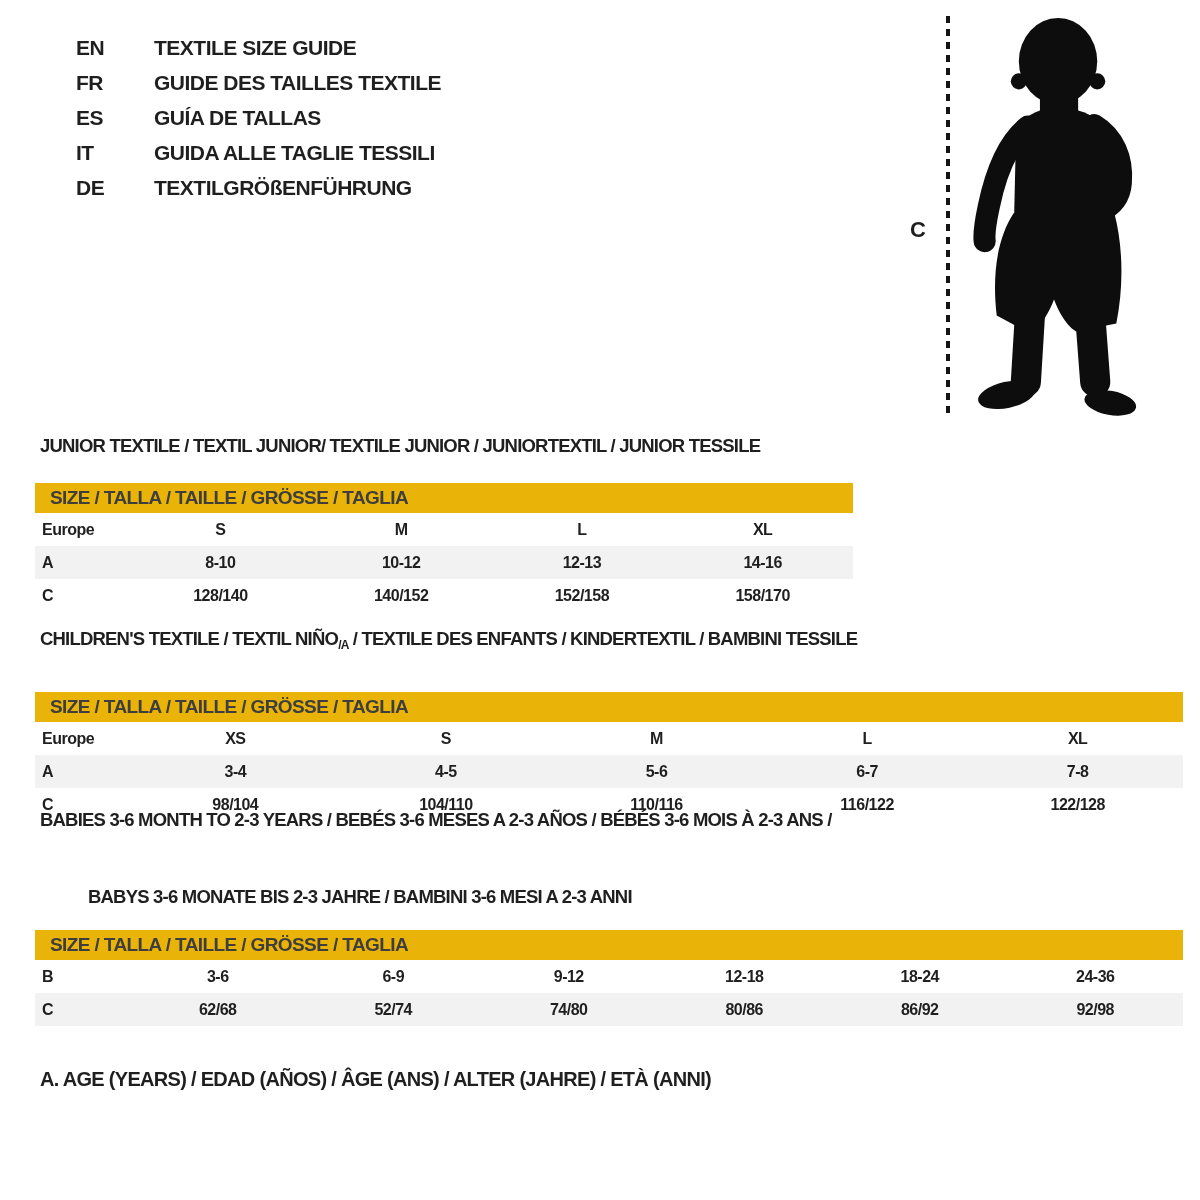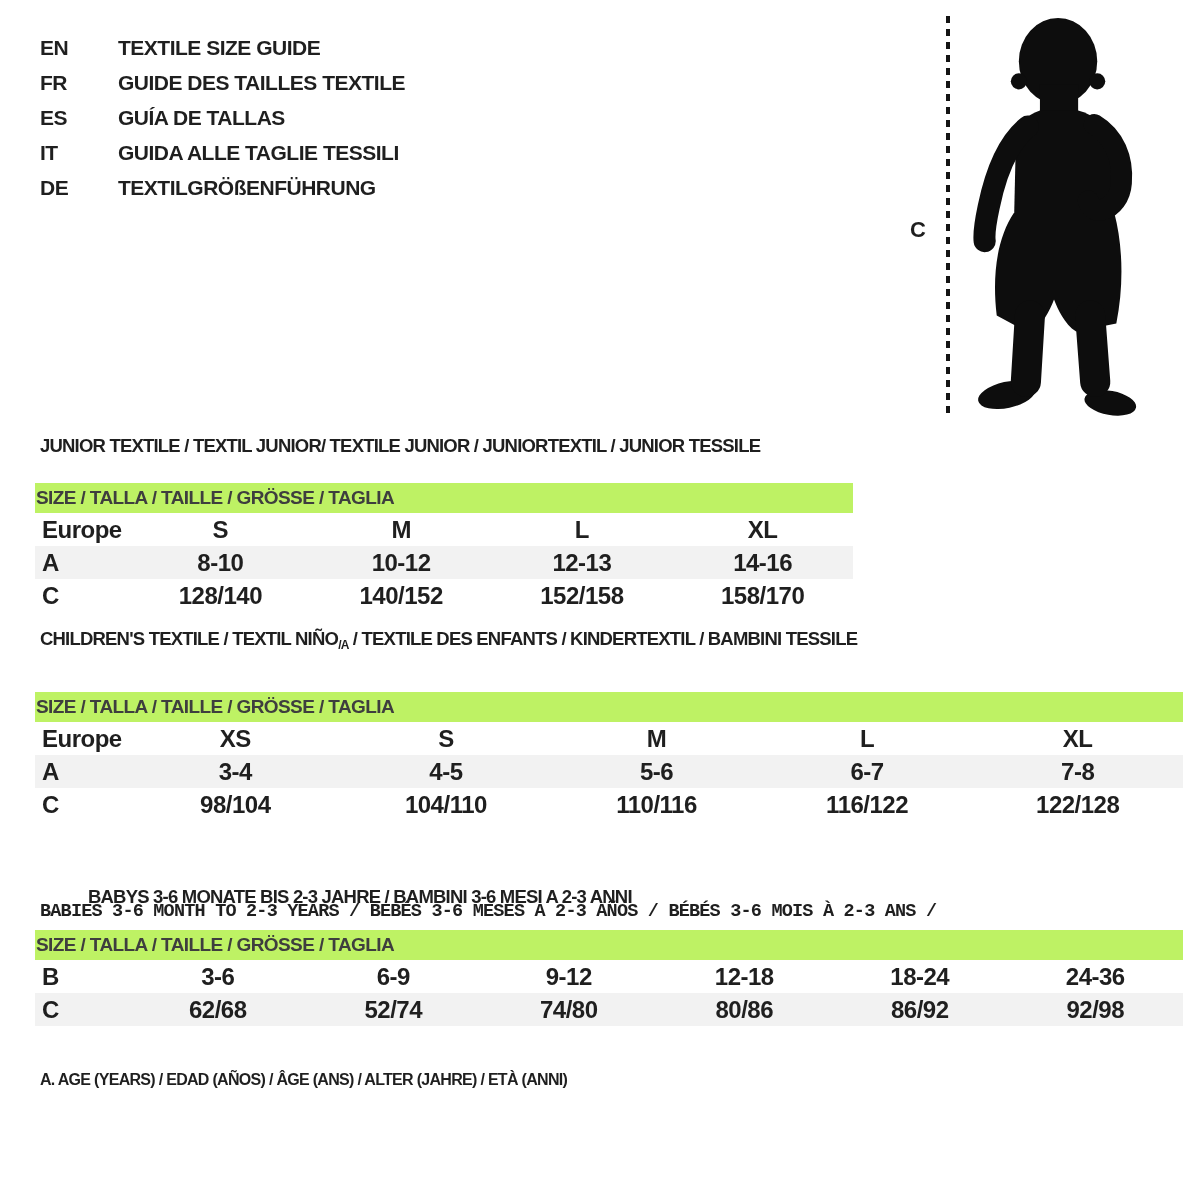--- a/index.html
+++ b/index.html
@@ -5,57 +5,57 @@
   * { margin:0; padding:0; box-sizing:border-box; }
   html,body { background:#ffffff; }
   .page {
     position:relative; width:1200px; height:1200px; background:#ffffff;
     font-family:"Liberation Sans", sans-serif; font-weight:bold;
     color:#1f1f1f; overflow:hidden; letter-spacing:-0.5px;
   }
 
   
   .langs { position:absolute; left:40px; top:30px; }
-  .lang-row { display:flex; height:35px; align-items:center; font-size:21px; }
+  .lang-row { display:flex; height:35px; align-items:center; font-size:21px;margin-left:36px; }
   .lang-code { width:78px; }
 
   
   .dash-line {
     position:absolute; left:946px; top:16px; width:4px; height:400px;
     background:repeating-linear-gradient(to bottom, #141414 0 7px, transparent 7px 13px);
   }
   .c-label { position:absolute; left:910px; top:217px; font-size:22px; }
   .silhouette { position:absolute; left:963px; top:14px; width:177px; height:402px; }
 
   
   .sec-title { position:absolute; left:40px; font-size:18.5px; letter-spacing:-0.8px; white-space:nowrap; }
   #junior-title  { top:435px; }
   #children-title{ top:628px; }
-  #babies-title-1{ top:901px;font-family:Liberation Mono, monospace; }
+  #babies-title-1{ top:809px; }
   #babies-title-2{ top:886px;margin-left:48px; }
   .sub-a { font-size:12px; position:relative; top:4px; }
 
   
   .size-table { position:absolute; left:35px; }
   #junior-table   { top:483px; width:818px;  }
   #children-table { top:692px; width:1148px; }
   #babies-table   { top:930px; width:1148px; }
   .band {
-    height:30px; background:#bef264; color:#3e3e3e;
-    display:flex; align-items:center; padding-left:1px;
+    height:30px; background:#eab308; color:#3e3e3e;
+    display:flex; align-items:center; padding-left:15px;
     font-size:19px; letter-spacing:-0.6px;
   }
-  .trow { display:flex; align-items:center; height:33px; font-size:24px; }
+  .trow { display:flex; align-items:center; height:33px; font-size:16px; }
   .trow.alt { background:#f2f2f2; }
   .lbl { width:95px; padding-left:7px; }
   .val { flex:1; text-align:center; }
 
   
   .legend { position:absolute; left:40px; top:1062px; }
-  .legend-row { display:flex; align-items:center; height:35px; font-size:16px; letter-spacing:-0.7px; white-space:nowrap; }
+  .legend-row { display:flex; align-items:center; height:35px; font-size:20px; letter-spacing:-0.7px; white-space:nowrap; }
 </style>
 </head>
 <body>
 
 <div class="page">
 
   <div class="langs">
     <div class="lang-row">
       <span class="lang-code">EN</span>
       <span class="lang-title">TEXTILE SIZE GUIDE</span>

